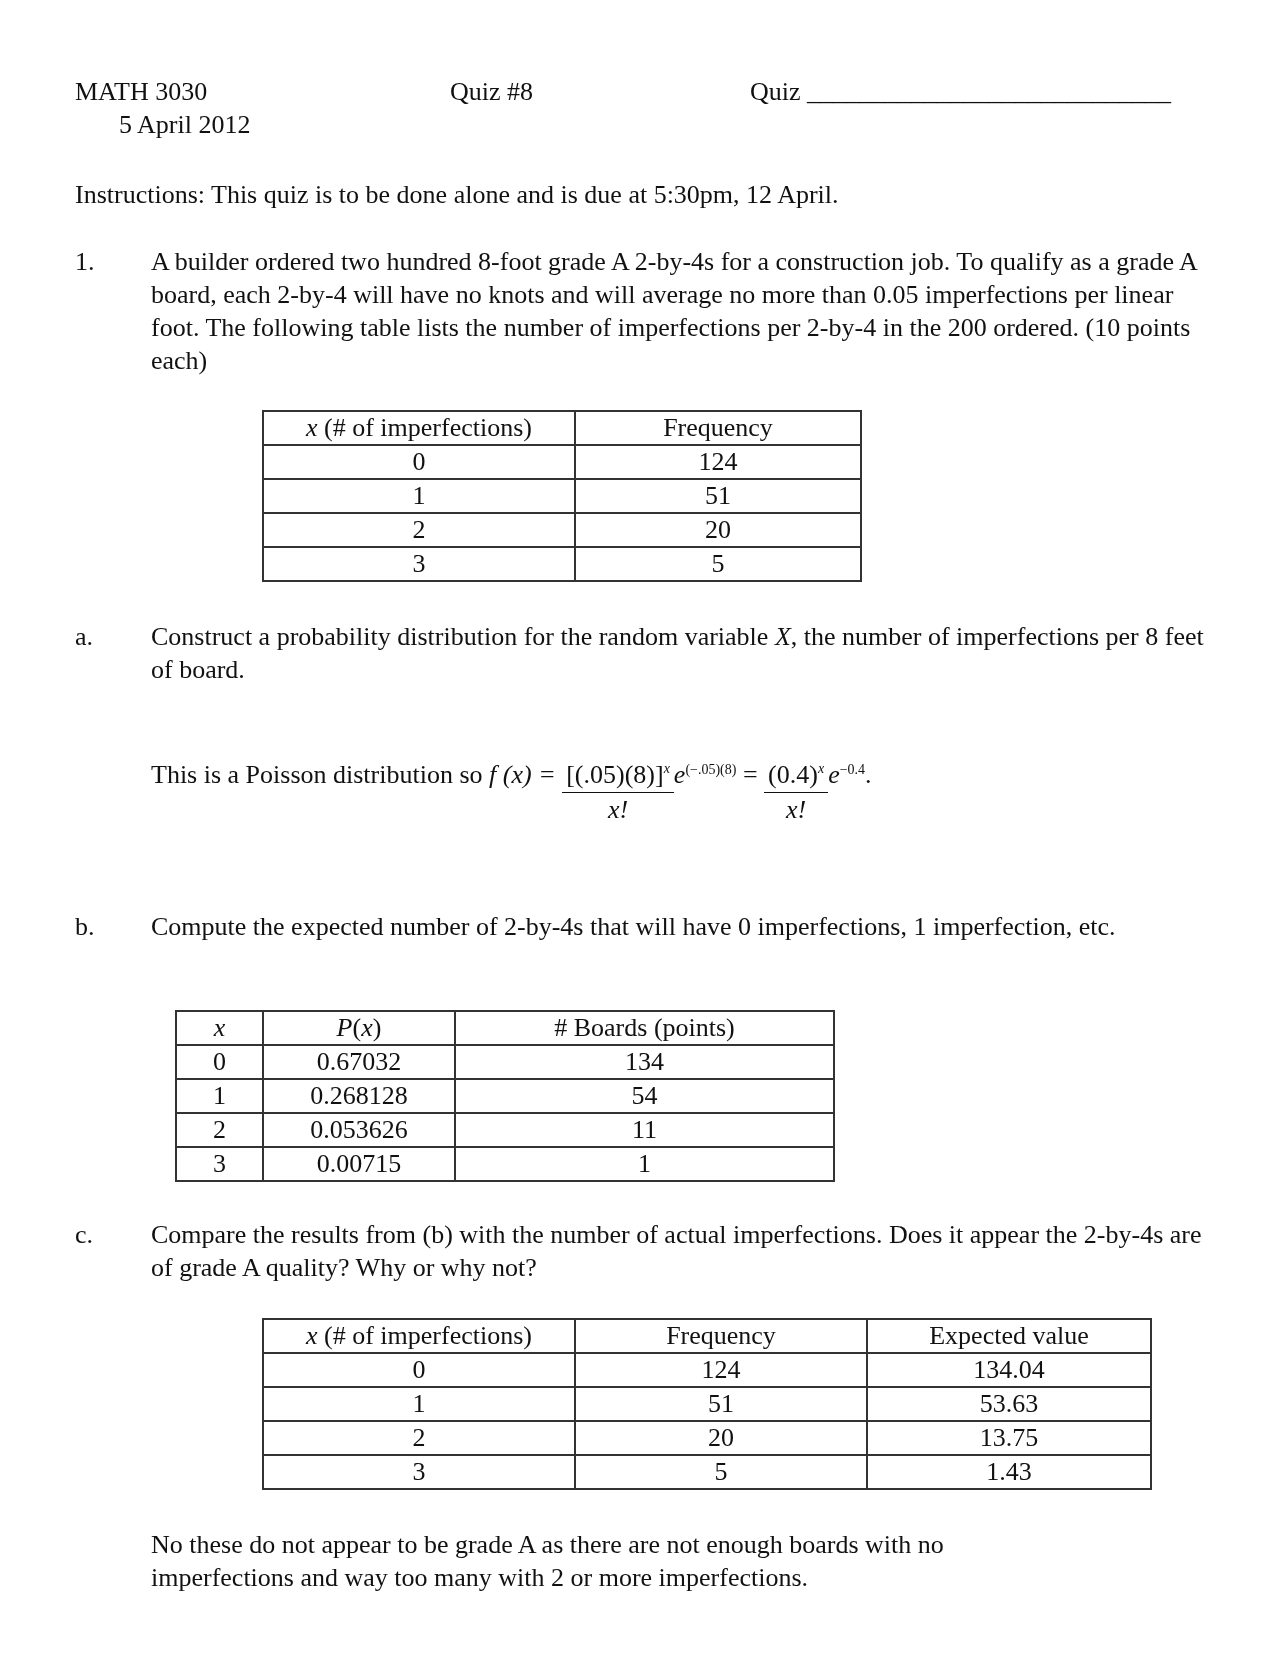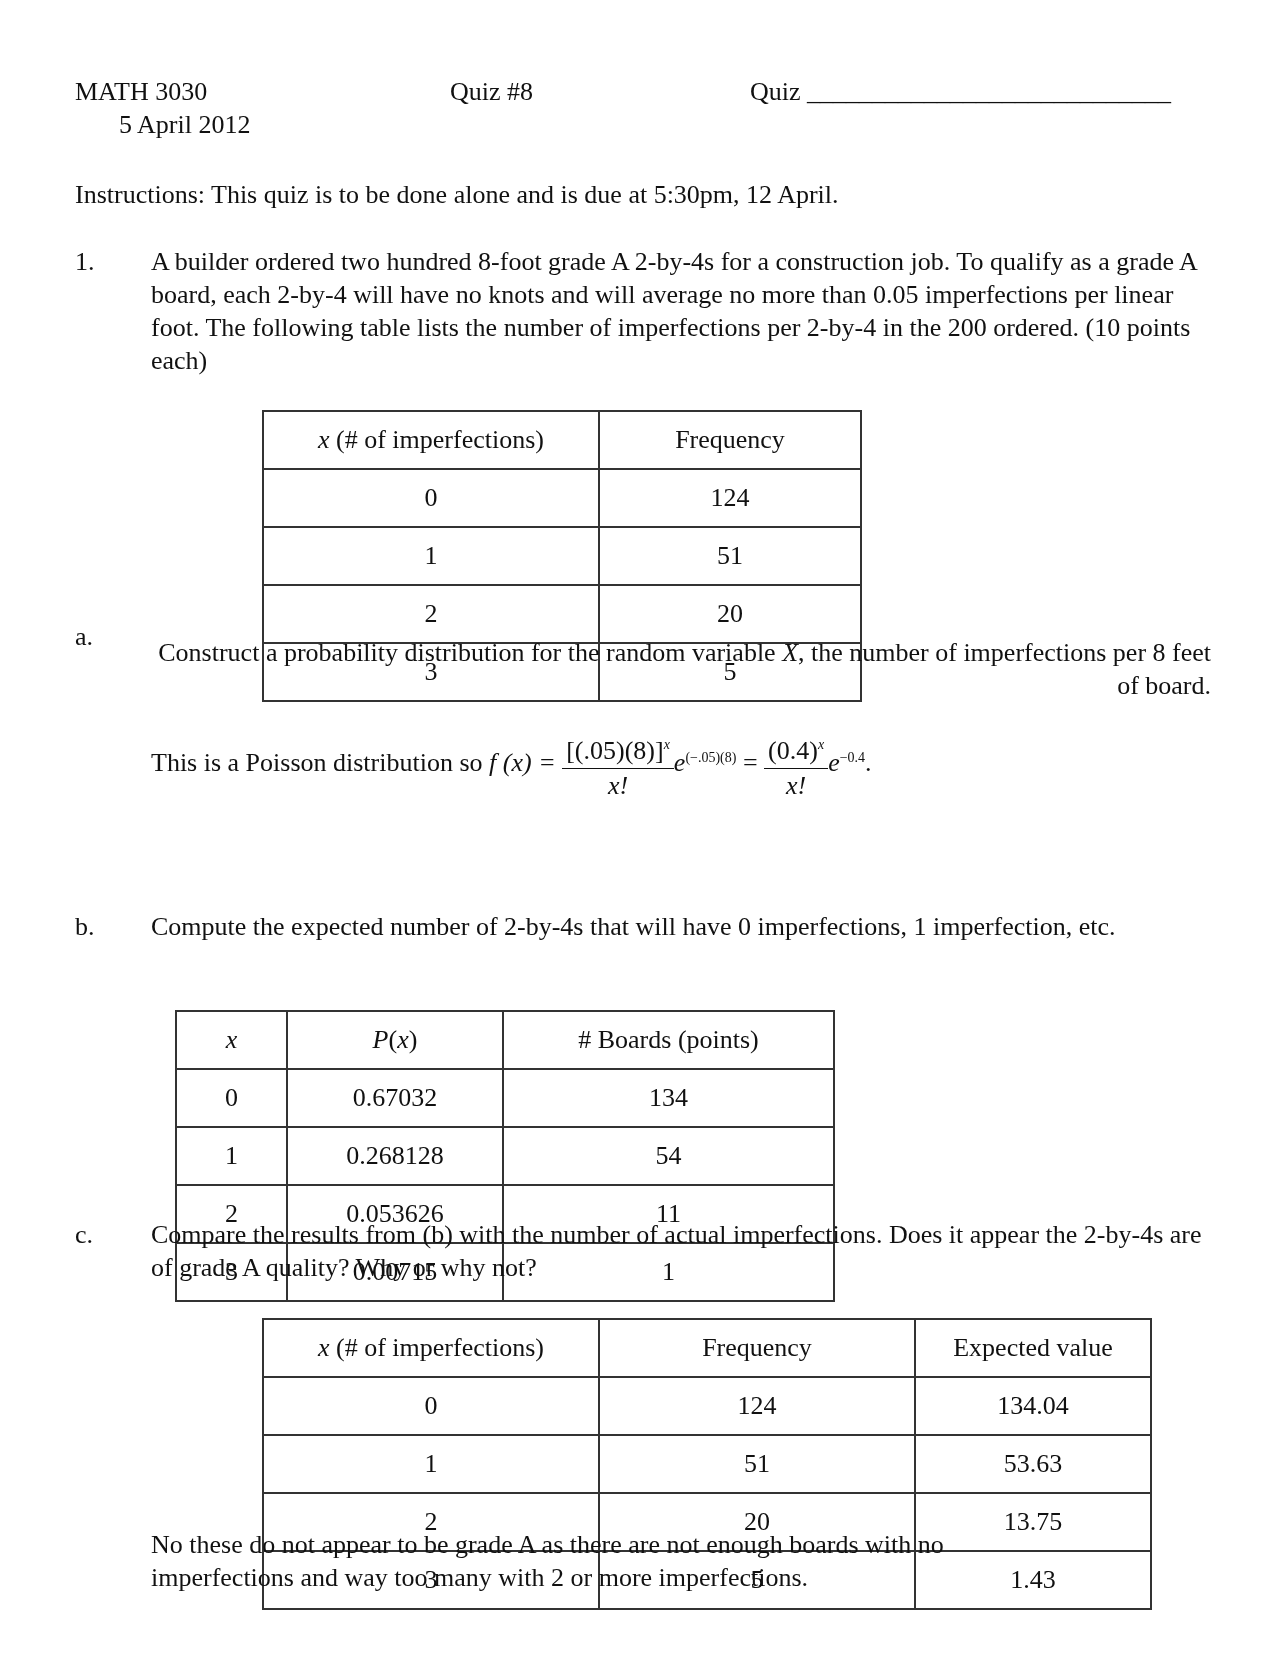--- a/index.html
+++ b/index.html
@@ -5,24 +5,24 @@
   html, body { margin: 0; padding: 0; background: #ffffff; }
   body {
     width: 1280px; height: 1656px; position: relative; overflow: hidden;
     font-family: "Liberation Serif", "DejaVu Serif", serif;
     color: #111; font-size: 26px; line-height: 33px;
   }
   .abs { position: absolute; white-space: nowrap; }
   .para { position: absolute; left: 151px; width: 1060px; white-space: normal; }
   .num { position: absolute; left: 75px; }
   table { position: absolute; border-collapse: collapse; font-size: 26px; }
-  td, th { border: 2px solid #333; text-align: center; padding: 12px; font-weight: normal; height: 32px; line-height: 32px; }
+  td, th { border: 2px solid #333; text-align: center; padding: 0; font-weight: normal; height: 32px; line-height: 32px; }
   i { font-style: italic; }
   .formula { position: absolute; left: 151px; top: 728px; height: 80px; }
-  .frac { display: inline-block; vertical-align: middle; text-align: center; }
+  .frac { display: inline-block; vertical-align: middle; text-align: center; margin-top: 24px; }
   .frac .top { display: block; border-bottom: 1.5px solid #111; padding: 0 4px; line-height: 34px; }
   .frac .bot { display: block; line-height: 34px; }
   sup { font-size: 14px; }
 </style>
 </head>
 <body>
 
 <div class="abs" style="left:75px;top:75px;">MATH 3030</div>
 <div class="abs" style="left:75px;top:108px;margin-left:44px;">5 April 2012</div>
 <div class="abs" style="left:450px;top:75px;">Quiz #8</div>
@@ -55,21 +55,21 @@
         <td>20</td>
       </tr>
   <tr>
         <td>3</td>
         <td>5</td>
       </tr>
 </tbody>
   </table>
 
 <div class="num" style="top:620px;">a.</div>
-<div class="para" style="top:636px;text-align:right;">Construct a probability distribution for the random variable <i>X</i>, the number of imperfections per 8 feet of board.</div>
+<div class="para" style="top:620px;">Construct a probability distribution for the random variable <i>X</i>, the number of imperfections per 8 feet of board.</div>
 
 <div class="formula">
   <span>This is a Poisson distribution so</span>
   <i>f (x) =</i>
   <span class="frac">
     <span class="top"><span>[(.05)(8)]</span><sup><i>x</i></sup></span>
     <i class="bot">x!</i>
   </span><i>e</i><sup>(−.05)(8)</sup>
   <span>=</span>
   <span class="frac">

